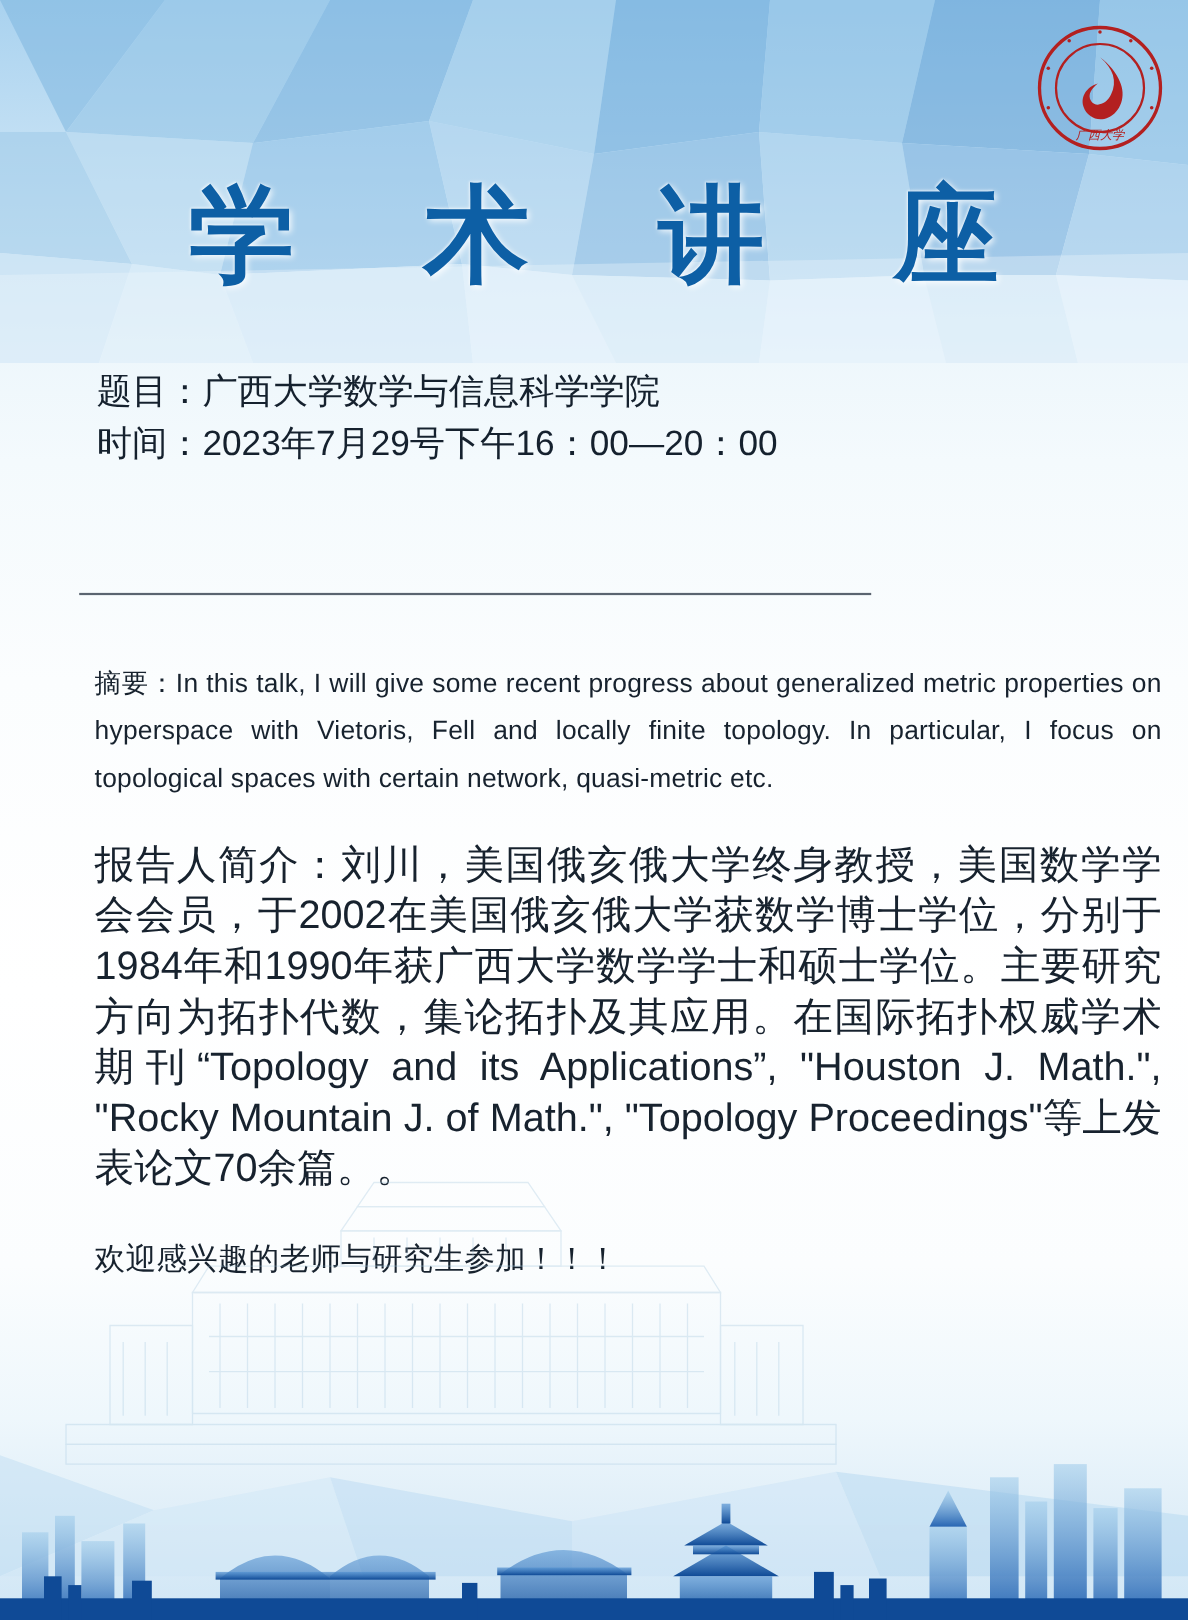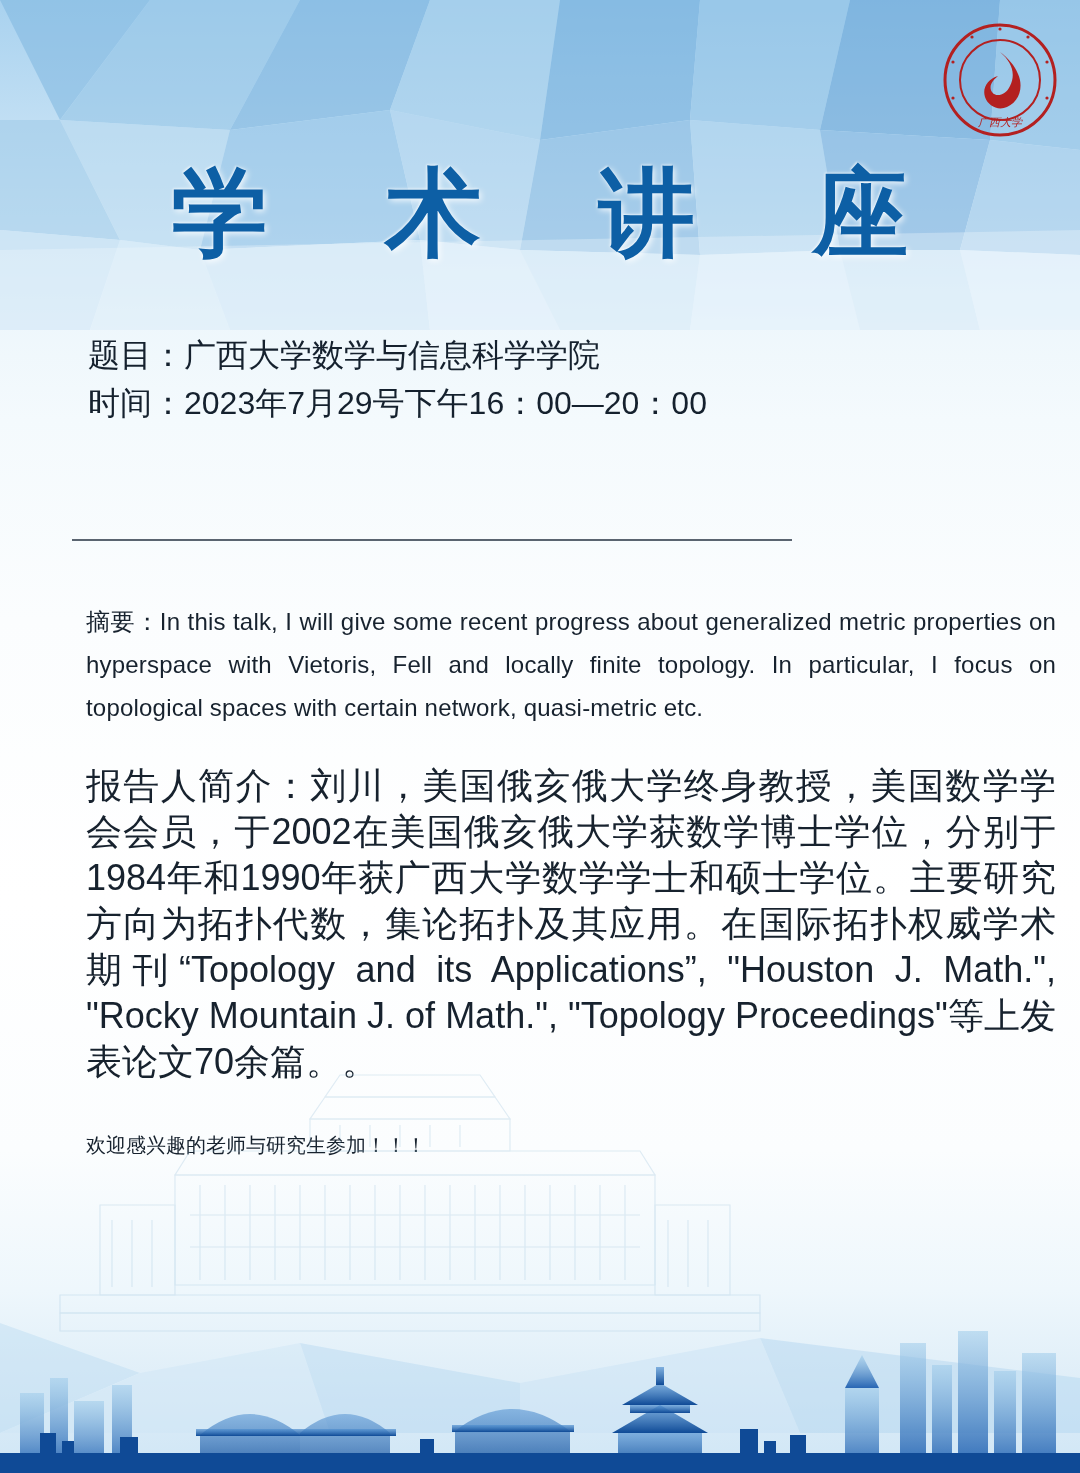--- a/index.html
+++ b/index.html
@@ -137,21 +137,21 @@
     margin: 0 0 34px 0;
     text-align: justify;
   }
   .bio {
     font-size: 36px;
     line-height: 46px;
     margin: 0 0 38px 0;
     text-align: justify;
   }
   .welcome {
-    font-size: 20px;
+    font-size: 28px;
     line-height: 44px;
     margin: 0;
   }
 
   
   .building {
     position: absolute;
     left: 40px;
     top: 1055px;
     width: 740px;

